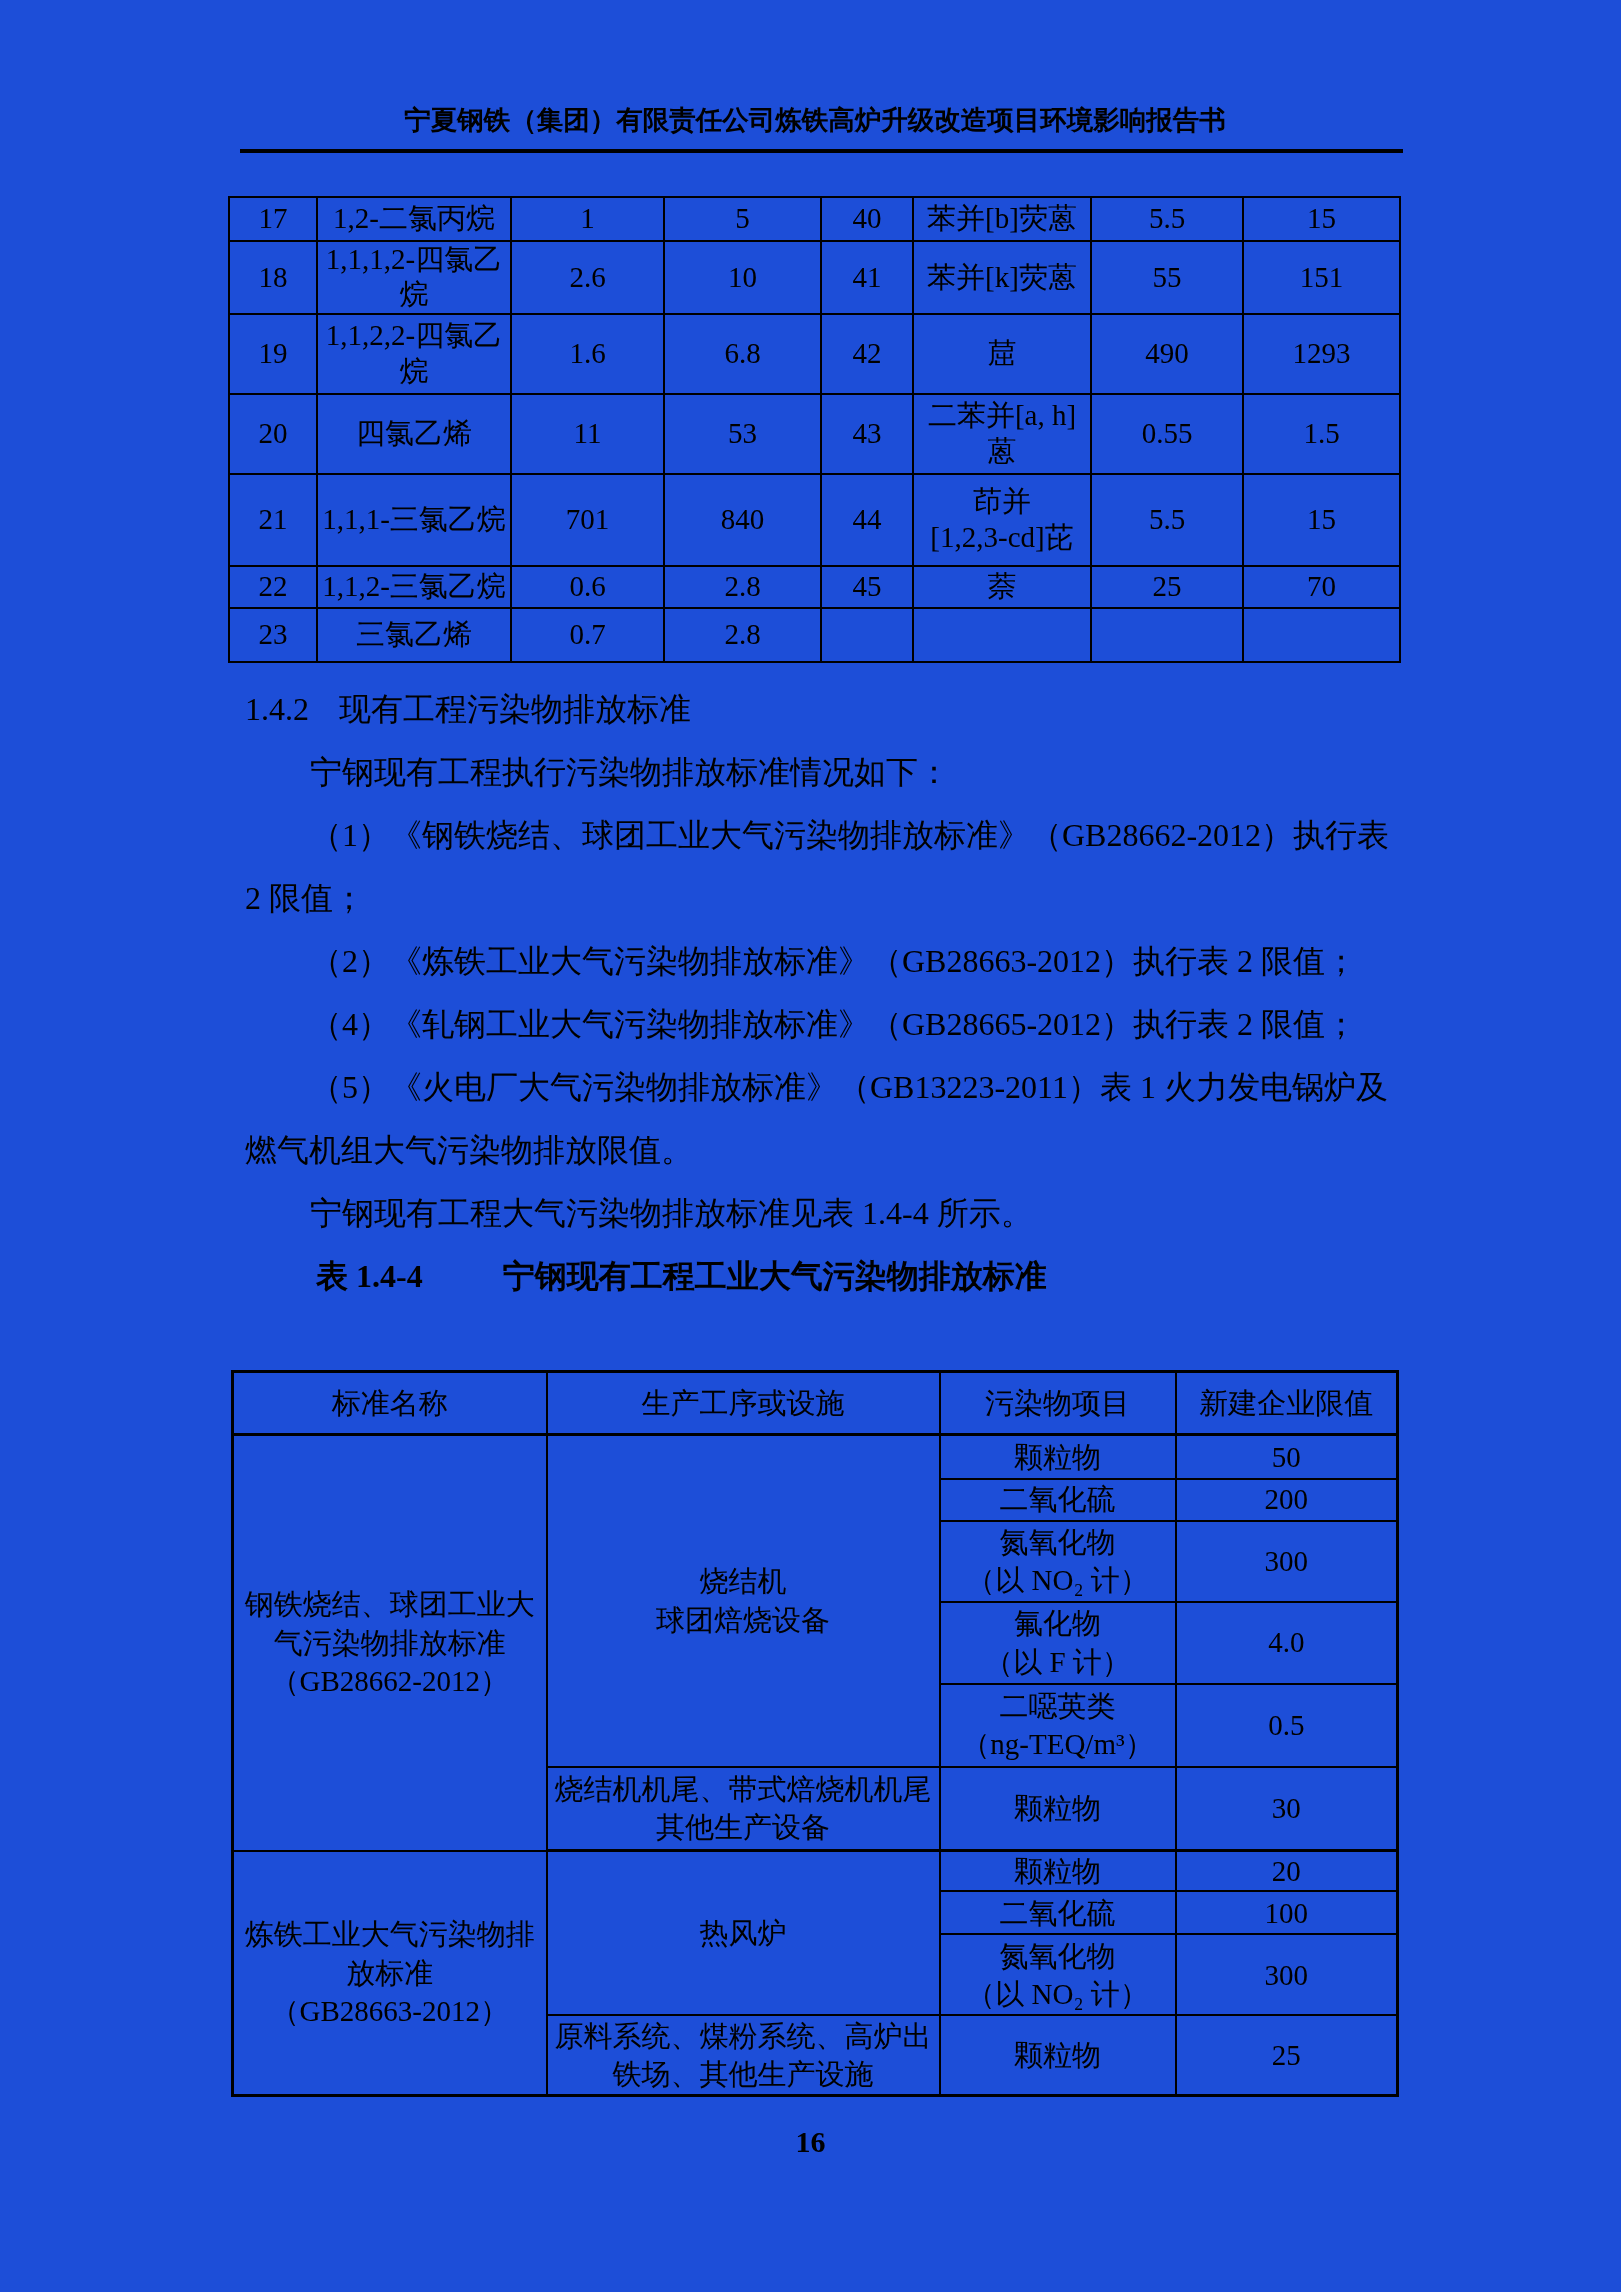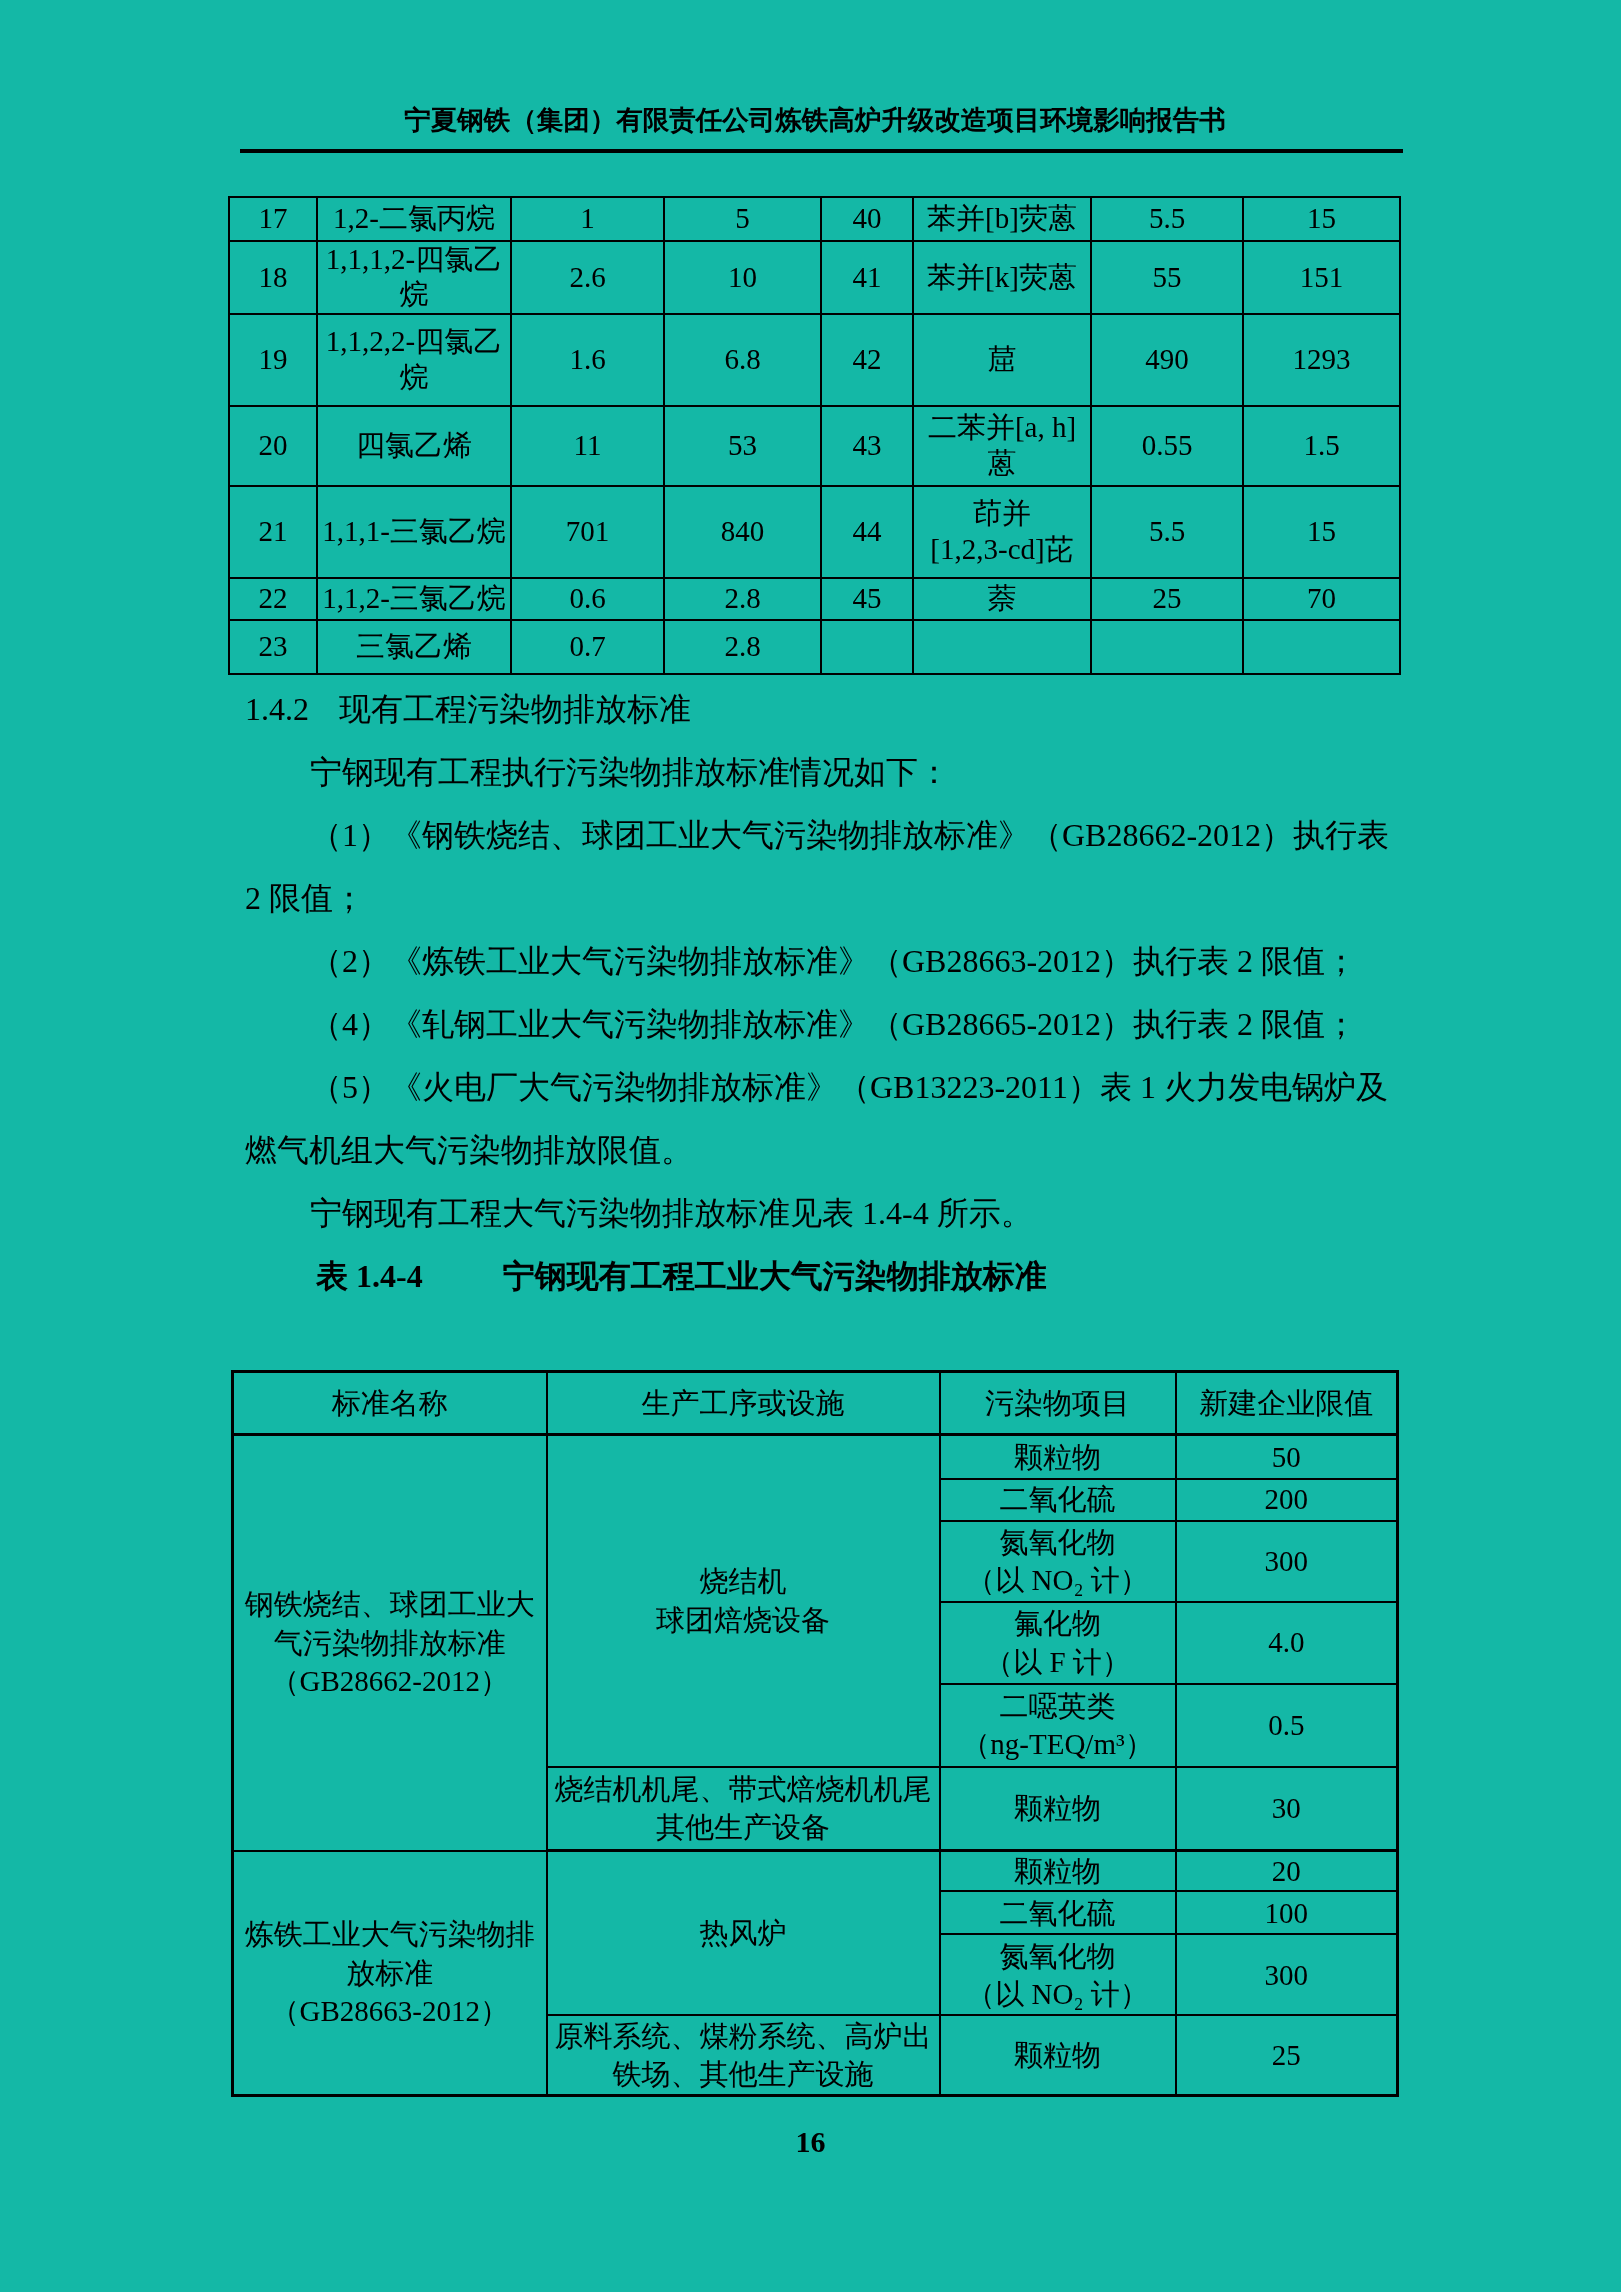--- a/index.html
+++ b/index.html
@@ -1,18 +1,18 @@
 <!DOCTYPE html>
 <html><head>
 <meta charset="utf-8">
 <style>
   html,body { margin:0; padding:0; background:#888; }
   .page {
     position:relative; width:1621px; height:2293px; margin:0 auto;
-    background:#14b8a6; color:#000;
+    background:#1d4ed8; color:#000;
     font-family:"Liberation Serif","DejaVu Serif",serif;
     overflow:hidden;
   }
   .doc-header {
     position:absolute; top:102px; left:228px; width:1174px;
     text-align:center; font-size:26.5px; font-weight:bold; white-space:nowrap;
   }
   .header-rule { position:absolute; top:149px; left:240px; width:1163px; height:3.9px; background:#000; }
 
   table { border-collapse:collapse; table-layout:fixed;padding-left:21px; }
@@ -73,21 +73,21 @@
         <td>18</td>
         <td>1,1,1,2-四氯乙
 烷</td>
         <td>2.6</td>
         <td>10</td>
         <td>41</td>
         <td>苯并[k]荧蒽</td>
         <td>55</td>
         <td>151</td>
       </tr>
-      <tr style="height:92px">
+      <tr style="height:80px">
         <td>19</td>
         <td>1,1,2,2-四氯乙
 烷</td>
         <td>1.6</td>
         <td>6.8</td>
         <td>42</td>
         <td>䓛</td>
         <td>490</td>
         <td>1293</td>
       </tr>

